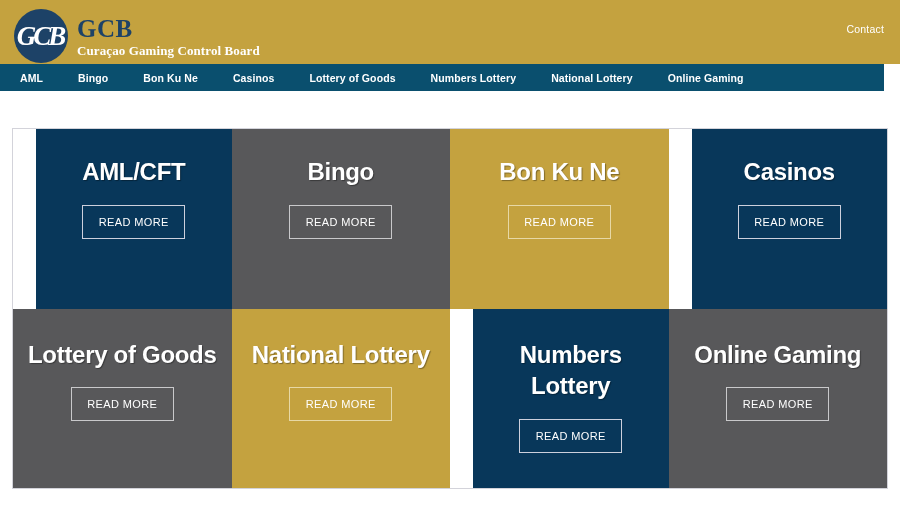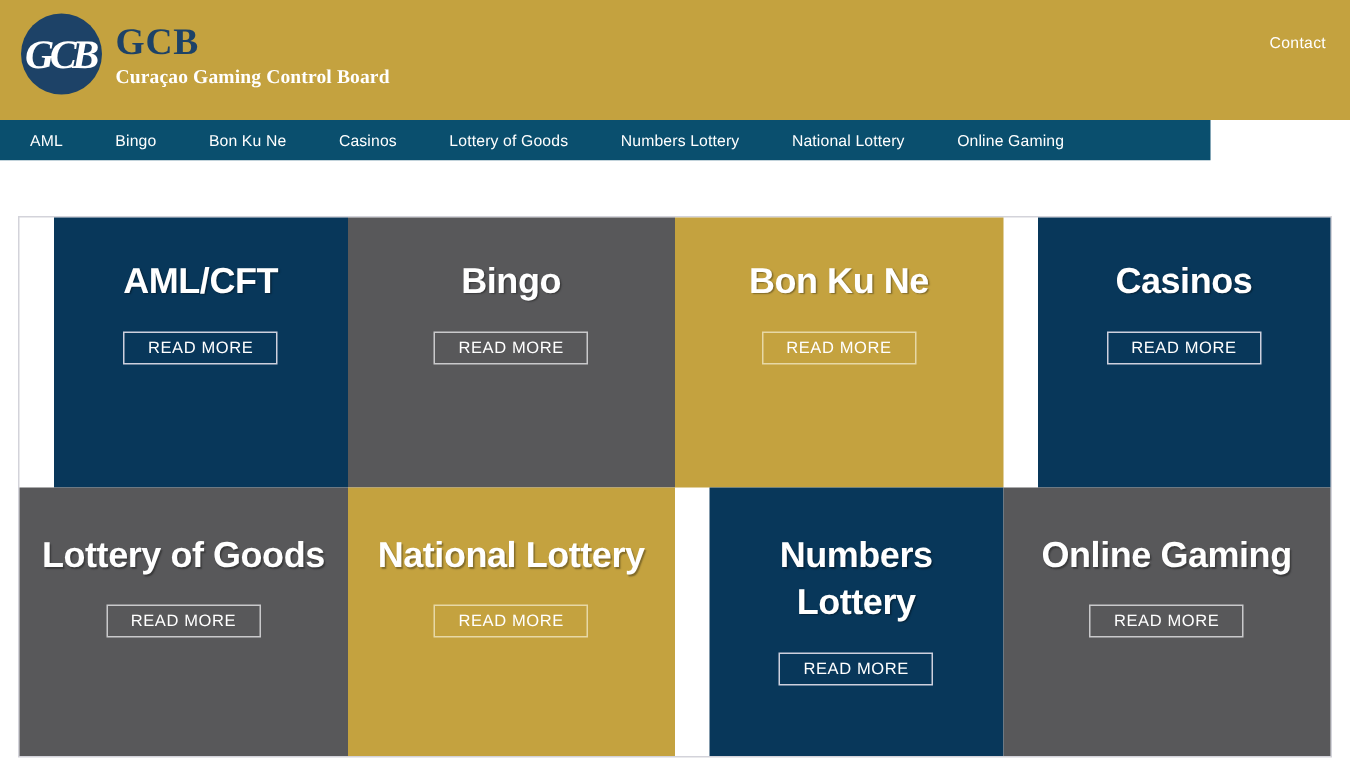--- a/index.html
+++ b/index.html
@@ -9,21 +9,21 @@
     height: 508px;
     overflow: hidden;
     background: #ffffff;
     font-family: "Liberation Sans", sans-serif;
   }
 
   
   .header {
     position: relative;
     width: 900px;
-    height: 80px;
+    height: 64px;
     background: #c4a23f;
   }
 
   .brand {
     position: absolute;
     left: 14px;
     top: 9px;
     display: flex;
     align-items: center;
     gap: 9px;
@@ -102,27 +102,28 @@
   .nav-item.active::after {
     content: "";
     position: absolute;
     left: 0; right: 0; bottom: 0;
     height: 1.5px;
     background: #8d7a3f;
   }
 
   
   .subnav {
-    width: 807px;
+    width: 884px;
     height: 27px;
     background: #0a4f6e;
     display: flex;
     align-items: center;
     padding-left: 20px;
     gap: 35px;
+    font-weight: bold;
   }
   .subnav-item {
     color: #ffffff;
     font-size: 10.5px;
     letter-spacing: 0.1px;
     white-space: nowrap;
     cursor: pointer;
     text-decoration: none;
   }
 
@@ -161,21 +162,21 @@
     line-height: 1.33;
     text-align: center;
     letter-spacing: -0.3px;
     text-shadow: 1px 1px 1px rgba(0,0,0,0.35);
     max-width: 92%;
   }
 
   .read-more {
     margin-top: 17px;
     min-width: 103px;
-    height: 22px;
+    height: 34px;
     display: inline-flex;
     align-items: center;
     justify-content: center;
     color: #ffffff;
     font-size: 11px;
     letter-spacing: 0.4px;
     background: transparent;
     cursor: pointer;
     padding: 0 14px;
   }

